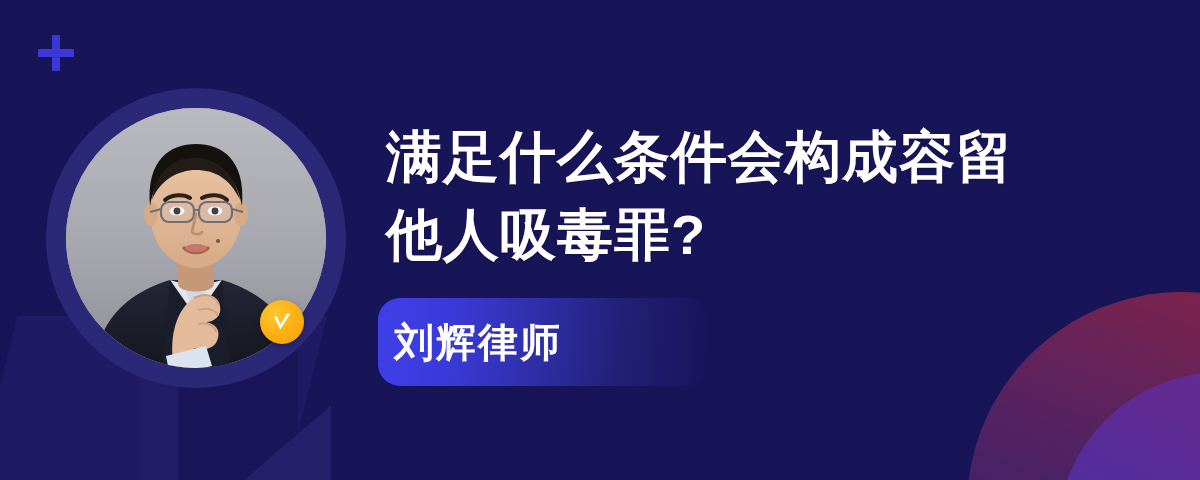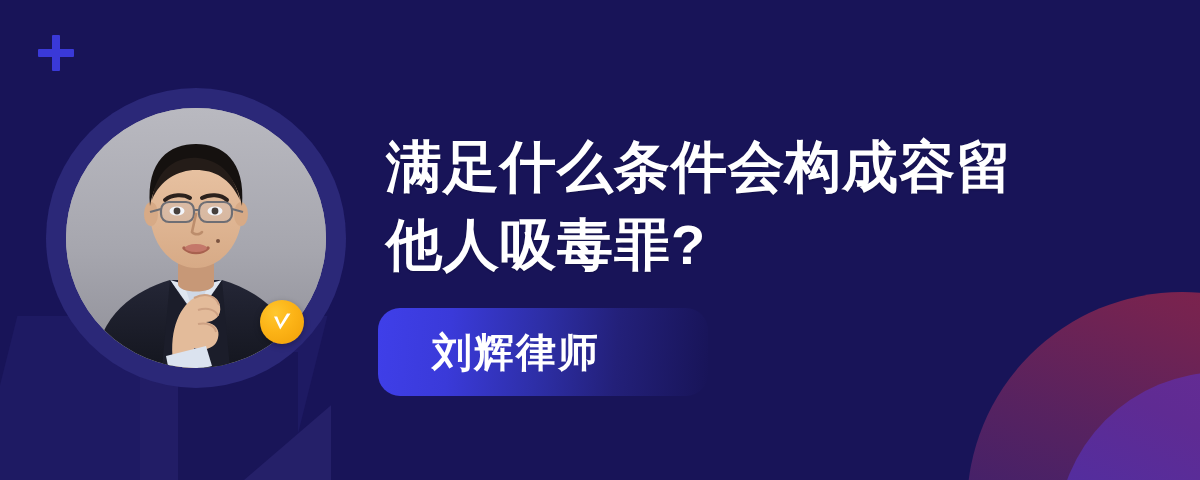--- a/index.html
+++ b/index.html
@@ -148,21 +148,21 @@
     align-items: center;
     justify-content: center;
     box-shadow: 0 2px 6px rgba(0,0,0,.28);
   }
   .verified-badge svg { display: block; }
 
   
   .content {
     position: absolute;
     left: 386px;
-    top: 128px;
+    top: 118px;
     width: 720px;
   }
   .headline {
     margin: 0;
     color: #ffffff;
     font-size: 56px;
     font-weight: 700;
     line-height: 78px;
     letter-spacing: 1px;
     white-space: pre-line;
@@ -178,21 +178,21 @@
     border-radius: 22px;
     background: linear-gradient(95deg,
                 #3f3fe9 0%,
                 #3a3ad9 22%,
                 #2e2fa8 48%,
                 #232079 72%,
                 rgba(24,20,88,0) 100%);
     display: flex;
     align-items: center;
     box-sizing: border-box;
-    padding: 0 30px 0 54px;
+    padding: 0 30px 0 16px;
     text-align: right;
   }
   .name-pill-text {
     color: #ffffff;
     font-size: 40px;
     font-weight: 700;
     letter-spacing: 2px;
     line-height: 1;
   }
 </style>

